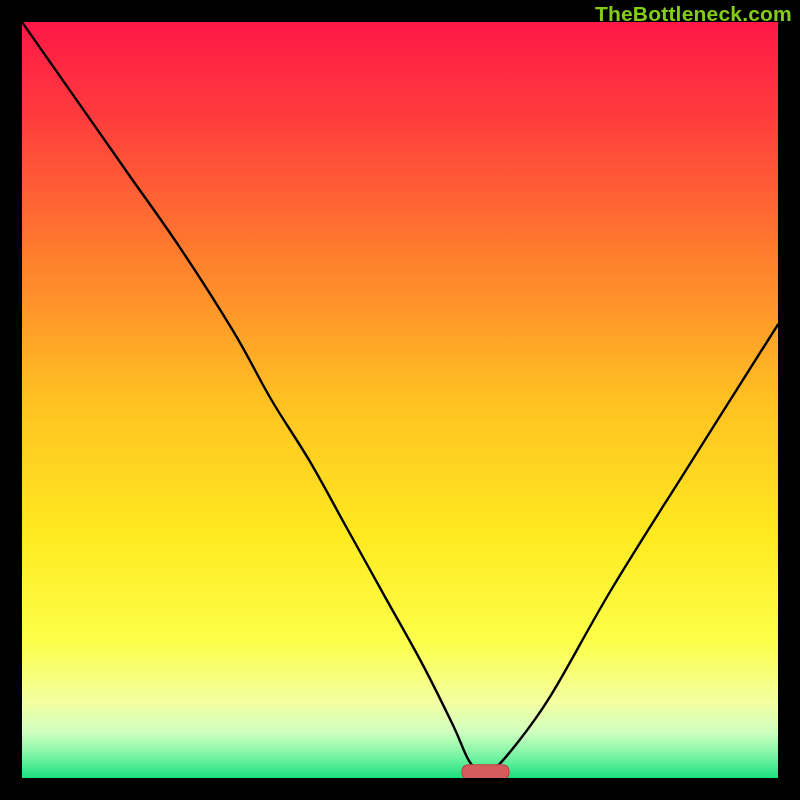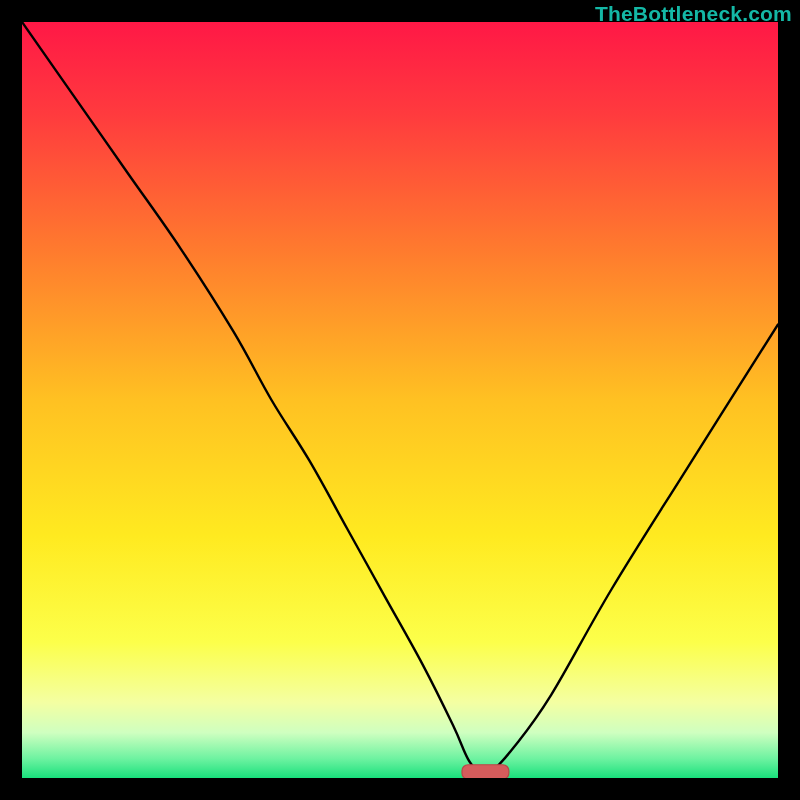--- a/index.html
+++ b/index.html
@@ -14,21 +14,21 @@
   .container {
     position: relative;
     width: 800px;
     height: 800px;
     background: #000;
   }
   .watermark {
     position: absolute;
     top: 2px;
     right: 8px;
-    color: #14b8a6;
+    color: #84cc16;
     font-size: 21px;
     font-weight: 600;
     letter-spacing: 0.2px;
     z-index: 5;
   }
   .plot-area {
     position: absolute;
     left: 22px;
     top: 22px;
     width: 756px;

